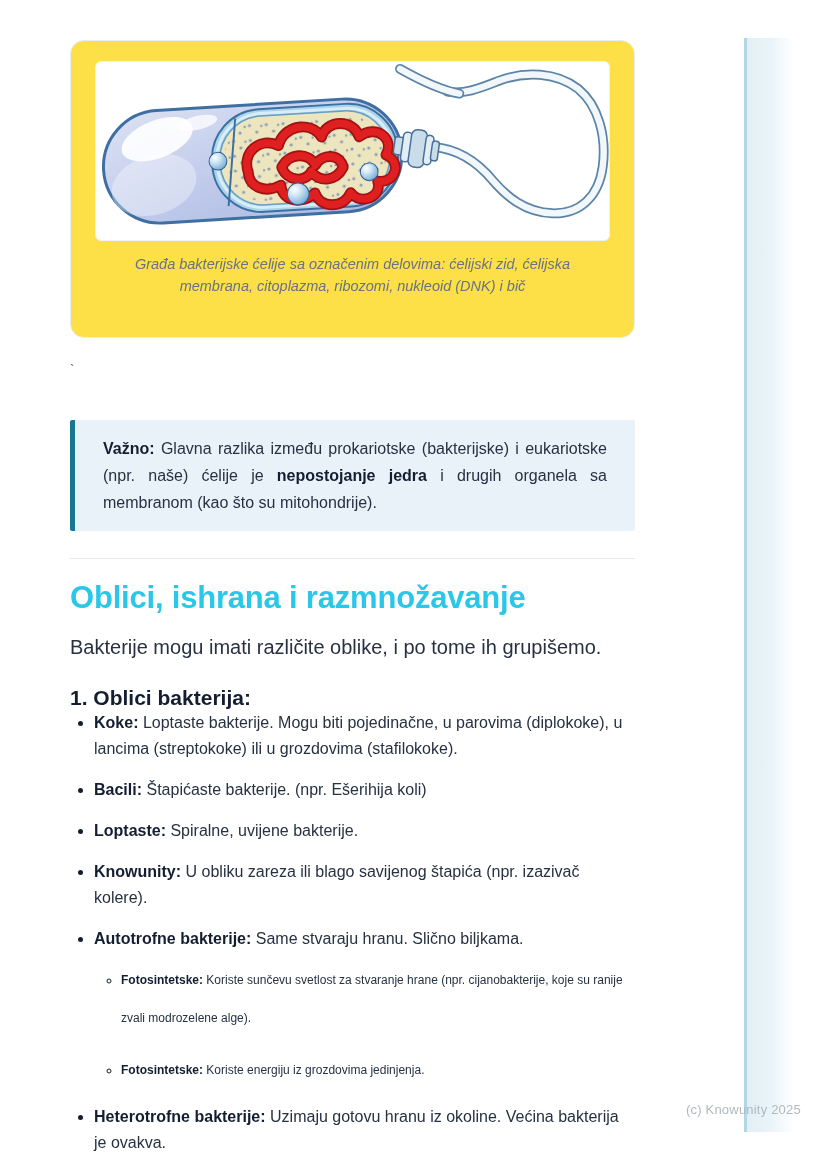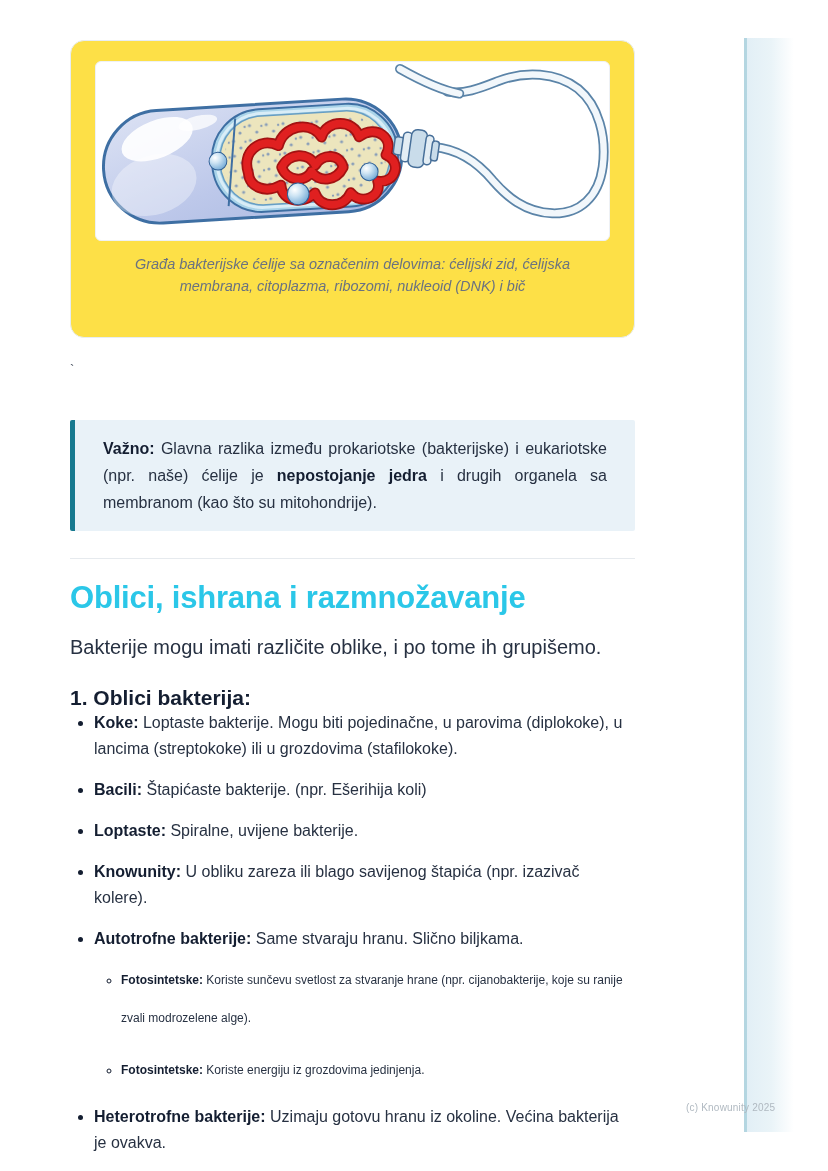--- a/index.html
+++ b/index.html
@@ -32,21 +32,21 @@
   ul.bullets > li { margin-bottom:15px; font-size:16px; line-height:26px; color:#273142; }
   ul.bullets ul { margin-top:9px; padding-left:27px; list-style:circle; }
   ul.bullets ul > li { margin-bottom:14px; font-size:12px; line-height:38px; }
   ul.bullets li::marker { color:#141e31; }
 
   
   .edge-strip { position:absolute; left:744px; top:38px; width:50px; height:1094px;
     background:linear-gradient(to right, #b4d6e1 0px, #b4d6e1 3px, #e2eff6 3px, #eaf4f8 55%, rgba(255,255,255,0) 100%);
     z-index:1; }
 
-  .footer-credit { position:absolute; left:686px; top:1102px; font-size:10px; color:#b0b9c1; z-index:2; letter-spacing:0.2px; }
+  .footer-credit { position:absolute; left:686px; top:1102px; font-size:13px; color:#b0b9c1; z-index:2; letter-spacing:0.2px; }
 </style>
 </head>
 <body>
 
 <div class="content">
 
   <div class="figure-card">
     <div class="figure-panel">
       <svg viewBox="0 0 516 180" aria-hidden="true">
         <defs>

